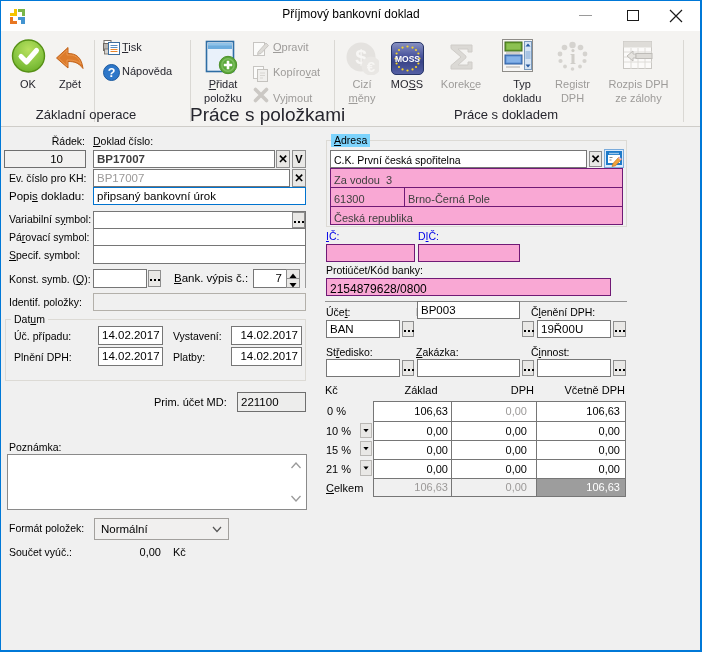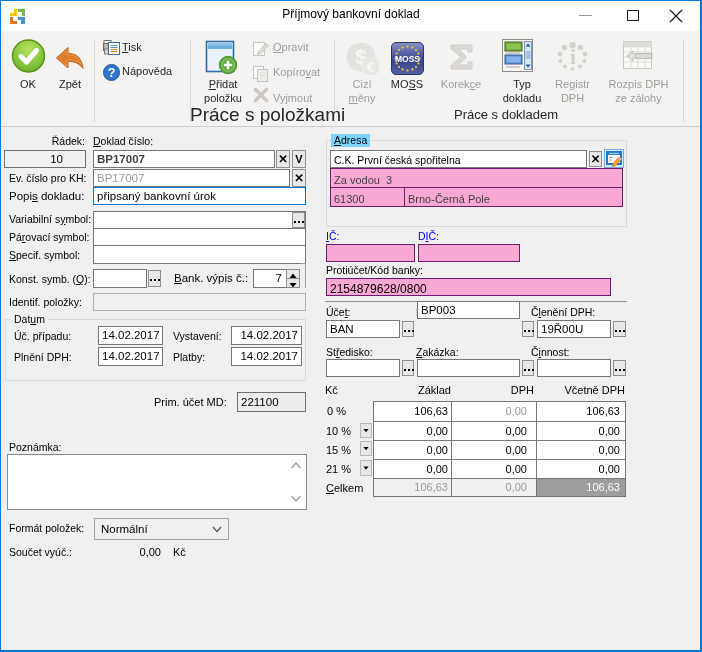--- a/index.html
+++ b/index.html
@@ -75,20 +75,21 @@
       <path d="M7.5 5.5 h7 M7.5 7.5 h7" stroke="#5b8cc0" stroke-width="1"></path>
       <path d="M7.5 9.5 h7 M7.5 11.5 h7" stroke="#e8862c" stroke-width="1"></path>
     </svg>
     <div class="tlbl" style="left:121px;top:10px"><u>T</u>isk</div>
 
     <svg class="abs" style="left:102px;top:33px" width="17" height="17" viewBox="0 0 17 17">
       <circle cx="8.5" cy="8.5" r="8" fill="#2e77c9" stroke="#1d5a9e"></circle>
       <text x="8.5" y="13" font-size="12.5" font-weight="bold" fill="#fff" text-anchor="middle" font-family="Liberation Sans">?</text>
     </svg>
     <div class="tlbl" style="left:121px;top:34px">Nápověda</div>
+    <div class="tlbl" style="left:0px;top:77px;width:170px;font-size:13px">Základní operace</div>
 
     <svg class="abs" style="left:204px;top:9px" width="36" height="38" viewBox="0 0 36 38">
       <rect x="1.5" y="1.5" width="27" height="30" fill="#e9f1fa" stroke="#2e6da4" stroke-width="1.6"></rect>
       <rect x="3" y="3" width="24" height="6" fill="#6cacdd"></rect>
       <rect x="3" y="3" width="24" height="2.5" fill="#8fc2e8"></rect>
       <circle cx="23" cy="25" r="8.7" fill="#5aa73a" stroke="#4c9029" stroke-width="1"></circle>
       <circle cx="23" cy="25" r="6.2" fill="none" stroke="#7cbd5e" stroke-width="1.6"></circle>
       <path d="M23 20.8 V29.2 M18.8 25 H27.2" stroke="#fff" stroke-width="2.6"></path>
     </svg>
     <div class="tlbl" style="left:194px;top:47px;width:56px"><u>P</u>řidat<br>položku</div>
@@ -297,20 +298,21 @@
       <rect x="3" y="5" width="12" height="8" fill="#fff"></rect>
       <path d="M4 3.5 h10" stroke="#9cc6ea" stroke-width="1.4"></path>
       <path d="M4.5 7.5 h3 M4.5 10 h2" stroke="#8a8a8a" stroke-width="1"></path>
       <path d="M8 13.5 L14 7 L16.5 9.3 L10.5 15.8 L7 16.5 Z" fill="#f0a23c" stroke="#c1761b" stroke-width="0.7"></path>
       <path d="M13.7 7.3 L16.2 9.6" stroke="#e2b6da" stroke-width="1.8"></path>
     </svg>
   </div>
   <div class="fld2" style="left:329px;top:167px;width:293px;height:20px;line-height:17px">Za vodou&nbsp;&nbsp;3</div>
   <div class="fld2" style="left:329px;top:186px;width:75px;height:20px;line-height:17px">61300</div>
   <div class="fld2" style="left:403px;top:186px;width:219px;height:20px;line-height:17px">Brno-Černá Pole</div>
+  <div class="fld2" style="left:329px;top:205px;width:293px;height:19px;line-height:16px">Česká republika</div>
 
   <div class="lbl" style="left:325px;top:229px;color:#0000e8"><u>I</u>Č:</div>
   <div class="lbl" style="left:417px;top:229px;color:#0000e8">D<u>I</u>Č:</div>
   <div class="fld2" style="left:325px;top:243px;width:89px;height:18px"></div>
   <div class="fld2" style="left:417px;top:243px;width:102px;height:18px"></div>
 
   <div class="lbl" style="left:325px;top:263px">Protiúčet/Kód banky:</div>
   <div class="fld2" style="left:325px;top:277px;width:285px;height:18px;color:#000;font-size:12px;line-height:14px">2154879628/0800</div>
 
   <div class="abs" style="left:324px;top:300px;width:302px;height:1px;background:#929292"></div>
@@ -365,21 +367,21 @@
   <div class="fld" style="left:536px;top:358px;width:74px;height:18px"></div>
   <div class="sbtn" style="left:612px;top:359px;width:13px;height:16px"><svg width="12" height="12" viewBox="0 0 12 12">
         <g fill="#000">
           <rect x="1" y="8" width="2" height="2"></rect>
           <rect x="5" y="8" width="2" height="2"></rect>
           <rect x="9" y="8" width="2" height="2"></rect>
         </g>
       </svg></div>
 
   <div class="lbl" style="left:324px;top:383px;font-size:11px">Kč</div>
-  <div class="lbl" style="left:390px;top:383px;width:60px;text-align:right;font-size:11px">Základ</div>
+  <div class="lbl" style="left:390px;top:383px;width:60px;text-align:center;font-size:11px">Základ</div>
   <div class="lbl" style="left:473px;top:383px;width:60px;text-align:right;font-size:11px">DPH</div>
   <div class="lbl" style="left:560px;top:383px;width:64px;text-align:right;font-size:11px">Včetně DPH</div>
 
   <div class="lbl" style="left:326px;top:404px;font-size:11px">0 %</div>
   <div class="lbl" style="left:325px;top:424px;font-size:11px">10 %</div>
   <div class="lbl" style="left:325px;top:443px;font-size:11px">15 %</div>
   <div class="lbl" style="left:325px;top:462px;font-size:11px">21 %</div>
   <div class="lbl" style="left:325px;top:481px;font-size:11px"><u>C</u>elkem</div>
 
   <div class="sbtn" style="left:359px;top:422px;width:12px;height:15px;border-color:#b9b7b4"><svg width="10" height="13" viewBox="0 0 10 13">

